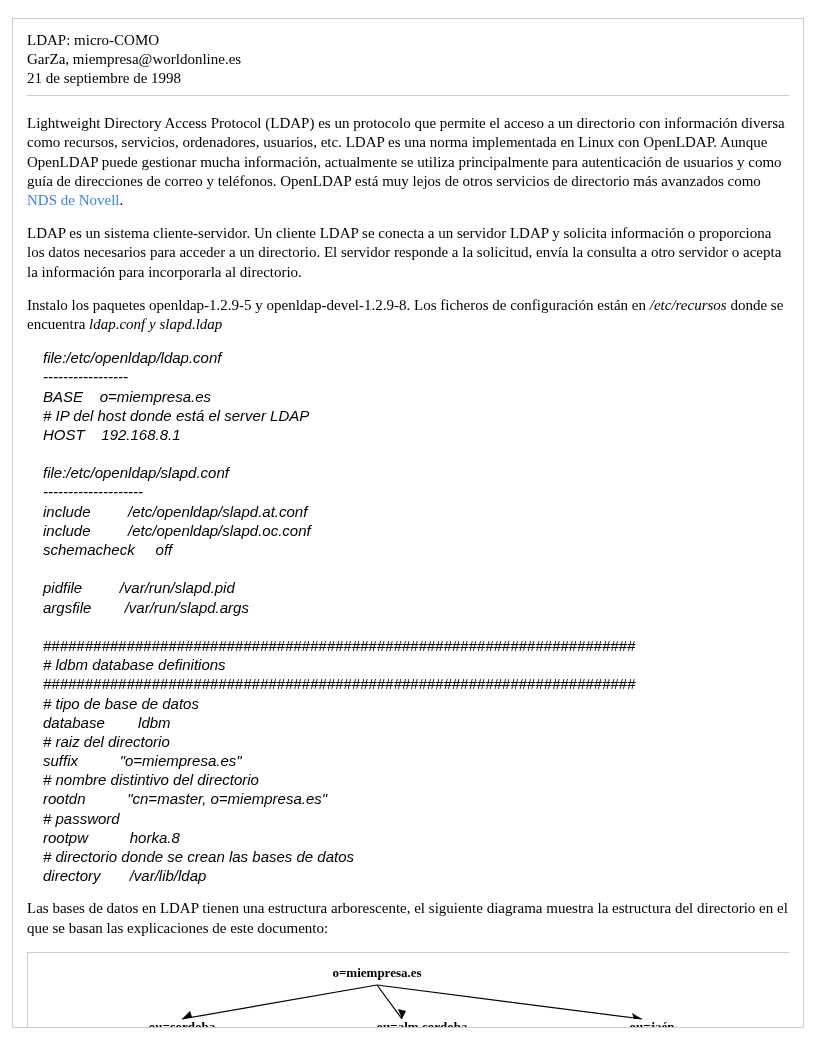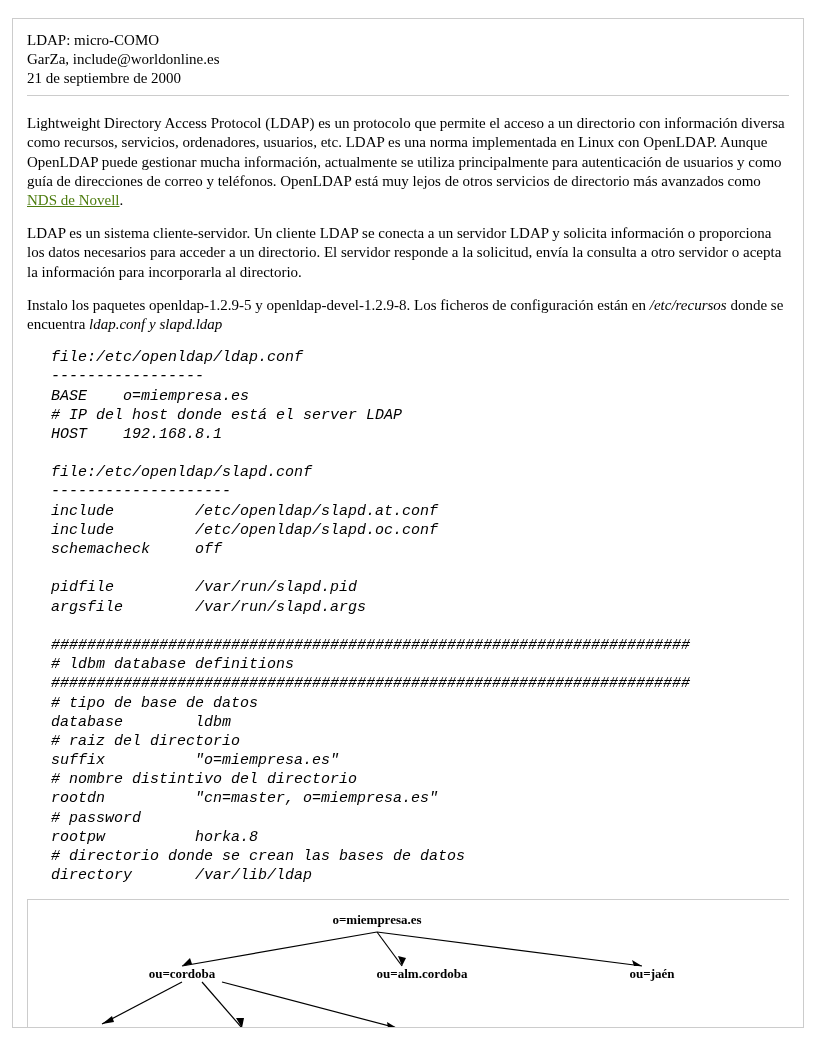--- a/index.html
+++ b/index.html
@@ -31,49 +31,48 @@
   hr {
     border: none;
     border-top: 1px solid #ccc;
     margin: 8px 0 18px 0;
   }
   p {
     margin: 0 0 14px 0;
     line-height: 1.28;
   }
   a {
-    color: #4d7c0f;
-    text-decoration: underline;
+    color: #3b82f6;
     cursor: pointer;
   }
   .italic { font-style: italic; }
   .configblock {
     font-style: italic;
     white-space: pre;
-    margin: 0 0 14px 24px;
+    margin: 0 0 14px 16px;
     line-height: 1.28;
-    font-family: Liberation Mono, monospace;
+    font-family: Liberation Sans, sans-serif;
   }
   .diagram-wrap {
     border-top: 1px solid #ccc;
     border-left: 1px solid #ccc;
     padding: 6px 4px 0 4px;
     margin-top: 6px;
   }
   svg { display:block; }
 </style>
 </head>
 <body>
 
 <div class="page">
   <div class="frame">
 
     <div class="header-line">LDAP: micro-COMO</div>
-    <div class="header-line">GarZa, include@worldonline.es</div>
-    <div class="header-line">21 de septiembre de 2000</div>
+    <div class="header-line">GarZa, miempresa@worldonline.es</div>
+    <div class="header-line">21 de septiembre de 1998</div>
 
     <hr>
 
     <p>
       <span>Lightweight Directory Access Protocol (LDAP) es un protocolo que permite el acceso a un directorio con información diversa como recursos, servicios, ordenadores, usuarios, etc. LDAP es una norma implementada en Linux con OpenLDAP. Aunque OpenLDAP puede gestionar mucha información, actualmente se utiliza principalmente para autenticación de usuarios y como guía de direcciones de correo y teléfonos. OpenLDAP está muy lejos de otros servicios de directorio más avanzados como </span><a>NDS de Novell</a><span>.</span>
     </p>
 
     <p>LDAP es un sistema cliente-servidor. Un cliente LDAP se conecta a un servidor LDAP y solicita información o proporciona los datos necesarios para acceder a un directorio. El servidor responde a la solicitud, envía la consulta a otro servidor o acepta la información para incorporarla al directorio.</p>
 
 
@@ -103,20 +102,21 @@
 database        ldbm
 # raiz del directorio
 suffix          "o=miempresa.es"
 # nombre distintivo del directorio
 rootdn          "cn=master, o=miempresa.es"
 # password
 rootpw          horka.8
 # directorio donde se crean las bases de datos
 directory       /var/lib/ldap</div>
 
+    <p>Las bases de datos en LDAP tienen una estructura arborescente, el siguiente diagrama muestra la estructura del directorio en el que se basan las explicaciones de este documento:</p>
 
     <div class="diagram-wrap">
       <svg width="690" height="202" viewBox="0 0 690 202">
 
         <line x1="345" y1="26" x2="150" y2="60" stroke="#000" stroke-width="1.2"></line>
         <line x1="345" y1="26" x2="370" y2="60" stroke="#000" stroke-width="1.2"></line>
         <line x1="345" y1="26" x2="610" y2="60" stroke="#000" stroke-width="1.2"></line>
         <polygon points="150,60 158,52 160,58" fill="#000"></polygon>
         <polygon points="370,60 366,50 374,52" fill="#000"></polygon>
         <polygon points="610,60 600,54 602,60" fill="#000"></polygon>

